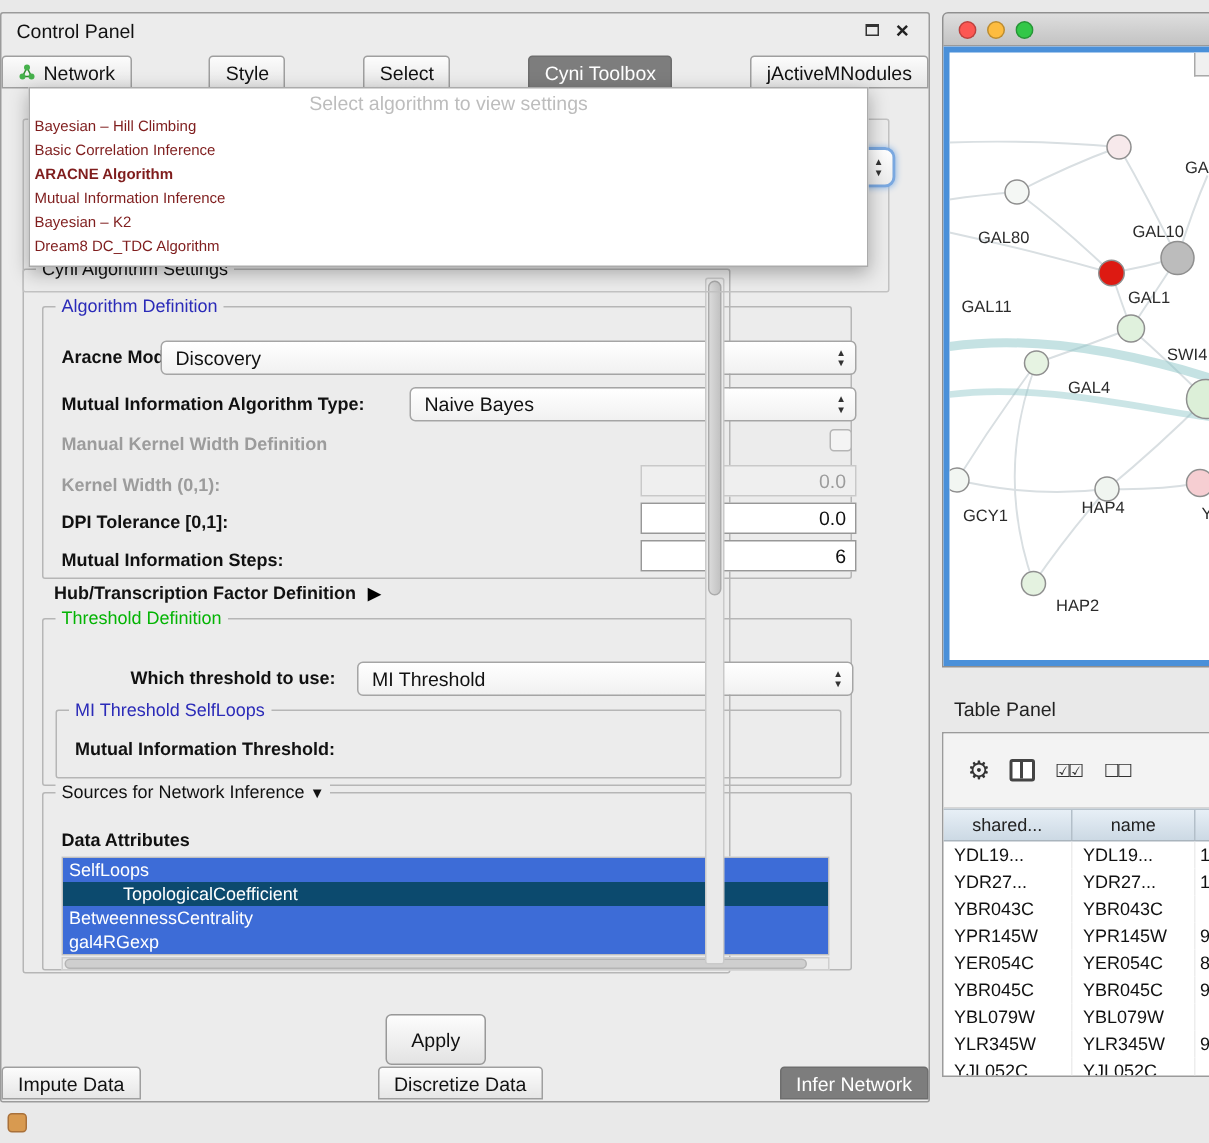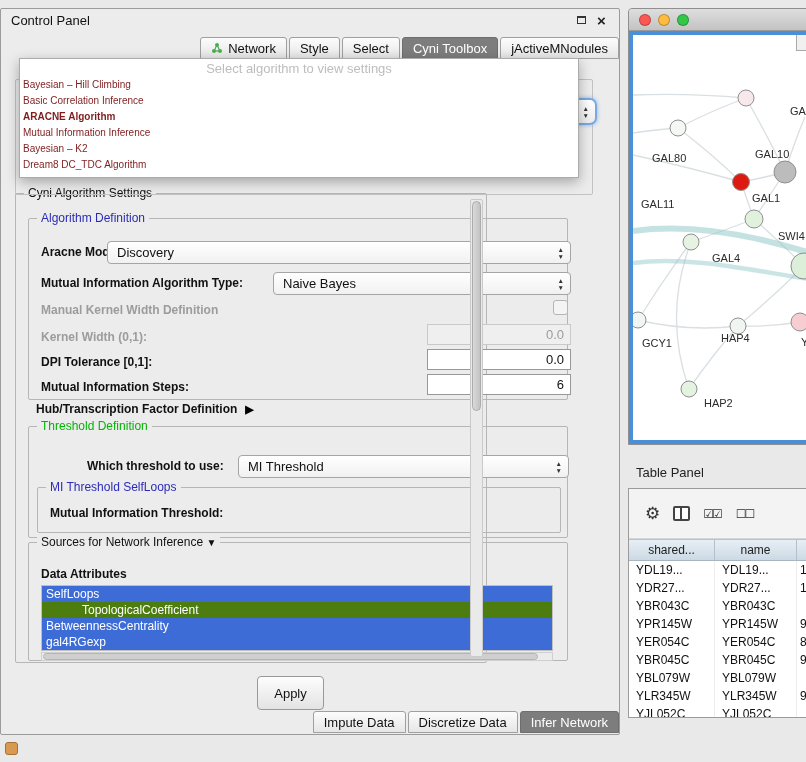--- a/index.html
+++ b/index.html
@@ -7,21 +7,21 @@
   body{position:relative;background:#e9e9e9;font-family:"Liberation Sans",sans-serif;overflow:hidden;color:#111}
 
   
   #control-panel{position:absolute;left:0;top:8px;width:620px;height:727px;background:#ececec;border:1px solid #9b9b9b;border-radius:2px}
   #cp-titlebar{height:22px;display:flex;align-items:center;padding:0 10px;font-size:13px}
   .titlebar-spacer{flex:1}
   .tb-icon{width:15px;height:15px;display:flex;align-items:center;justify-content:center;margin-left:5px;color:#222}
   .float-glyph{width:9px;height:8px;border:1px solid #333;border-top-width:2px}
   .close-glyph{font-weight:bold;font-size:15px;line-height:13px}
 
-  .tabbar{display:flex;justify-content:flex-end;align-items:flex-end;gap:2px}
+  .tabbar{display:flex;justify-content:space-between;align-items:flex-end;gap:2px}
   #top-tabbar{margin-top:6px;height:22px}
   .tab{height:22px;display:flex;align-items:center;gap:5px;padding:0 10px;font-size:13px;color:#111;background:linear-gradient(#fcfcfc,#e6e6e6);border:1px solid #9f9f9f;border-radius:3px 3px 0 0;cursor:default;white-space:nowrap}
   .tab.active{background:#7d7d7d;color:#fff;border-color:#6e6e6e}
 
   
   #algorithm-combo-behind{position:absolute;left:100px;top:89px;width:496px;height:27px;z-index:40;border:2px solid #7aa8e0;border-radius:7px;background:linear-gradient(#ffffff,#ececec);box-shadow:0 0 4px #8cb4e4;display:flex;align-items:center;justify-content:flex-end;padding-right:6px}
   #behind-groupline{position:absolute;left:14px;top:70px;width:578px;height:116px;border:1px solid #c2c2c2;border-radius:2px;z-index:1;background:transparent}
 
   
   #algo-popup{position:absolute;left:18px;top:49px;width:560px;z-index:60;background:#fff;border:1px solid #ababab;box-shadow:0 4px 12px rgba(0,0,0,.3);padding:1px 0 4px}
@@ -29,21 +29,21 @@
   .popup-item{font-size:10px;color:#7f1d1d;line-height:16px;padding:0 3px;cursor:default}
   .popup-item.bold{font-weight:bold}
 
   
   .groupbox{position:absolute;border:1px solid #b6b6b6;border-radius:2px}
   .gb-title{position:absolute;top:-8px;left:8px;background:#ececec;padding:0 4px;font-size:12px;color:#111;white-space:nowrap}
   .gb-title.blue{color:#2b2bb8}
   .gb-title.green{color:#04b404}
   .gb-title.bold{font-weight:normal}
 
-  #settings-group{left:14px;top:184px;width:472px;height:470px}
+  #settings-group{left:14px;top:170px;width:472px;height:470px}
   #algdef-group{left:12px;top:24px;width:540px;height:182px}
   #threshold-group{left:12px;top:232px;width:540px;height:112px}
   #mithr-group{left:8px;top:60px;width:524px;height:46px}
   #sources-group{left:12px;top:348px;width:540px;height:119px}
 
   .param-label{position:absolute;font-size:12px;font-weight:bold;color:#111;white-space:nowrap}
   .param-label.disabled{color:#9c9c9c}
 
   .combo{position:absolute;height:23px;background:linear-gradient(#ffffff,#f1f1f1);border:1px solid #a5a5a5;border-radius:4px;display:flex;align-items:center;font-size:13px;color:#111;padding:0 22px 0 9px;cursor:default}
   .combo-arrows{position:absolute;right:6px;top:4px;display:flex;flex-direction:column;align-items:center;font-size:6.5px;line-height:7px;color:#333}
@@ -225,21 +225,21 @@
     </div>
 
     <div id="sources-group" class="groupbox">
       <span class="gb-title bold">
         <span>Sources for Network Inference</span>
         <span style="font-size:10px">▼</span>
       </span>
       <span id="data-attr-label">Data Attributes</span>
       <div id="attr-list">
           <div class="attr-item" style="background: rgb(61, 108, 215);">SelfLoops</div>
-          <div class="attr-item" style="background: #4d7c0f; padding-left: 40px;">TopologicalCoefficient</div>
+          <div class="attr-item" style="background: #0c4a6e; padding-left: 40px;">TopologicalCoefficient</div>
           <div class="attr-item" style="background: rgb(61, 108, 215);">BetweennessCentrality</div>
           <div class="attr-item" style="background: rgb(61, 108, 215);">gal4RGexp</div>
         </div>
       <div id="attr-hscroll" class="hscroll">
           <span class="thumb"></span>
         </div>
     </div>
 
     <div class="vscroll">
         <span class="thumb"></span>

